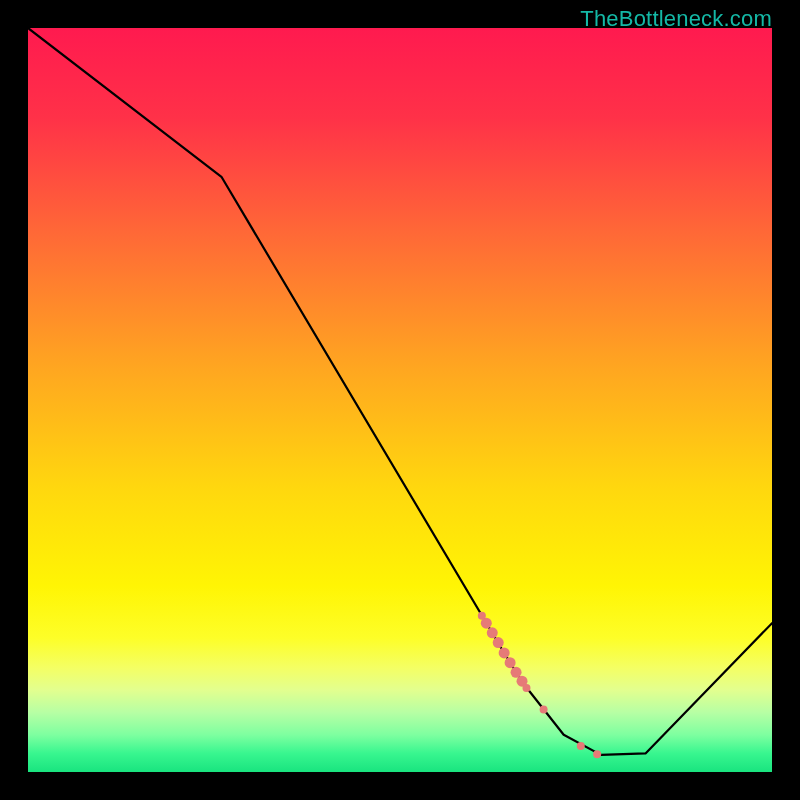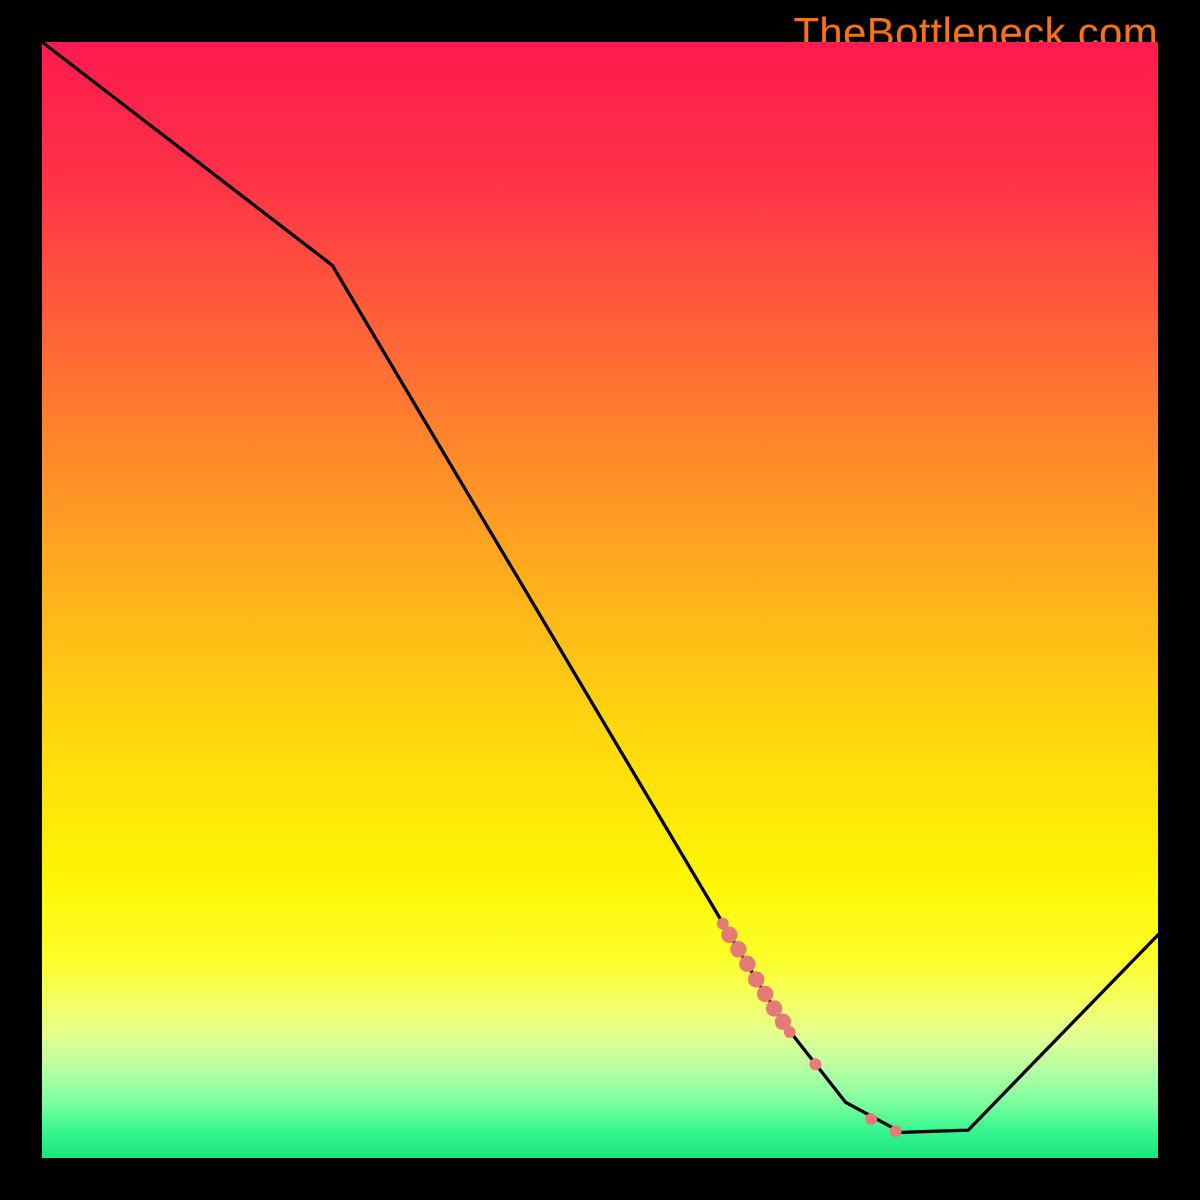--- a/index.html
+++ b/index.html
@@ -35,23 +35,23 @@
     left: 0;
     top: 0;
     width: 100%;
     height: 100%;
   }
   .watermark {
     position: absolute;
     top: 6px;
     right: 28px;
     font-family: Arial, Helvetica, sans-serif;
-    font-size: 28px;
+    font-size: 22px;
     font-weight: 500;
-    color: #f97316;
+    color: #14b8a6;
     letter-spacing: 0.2px;
   }
 </style>
 </head>
 <body>
 
 <div class="chart-container">
 
   <div class="watermark">TheBottleneck.com</div>
 

